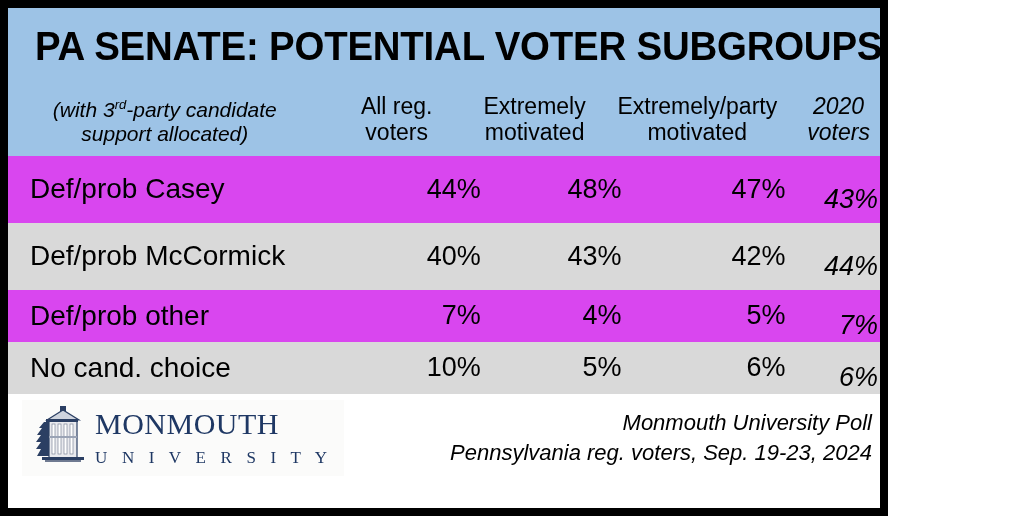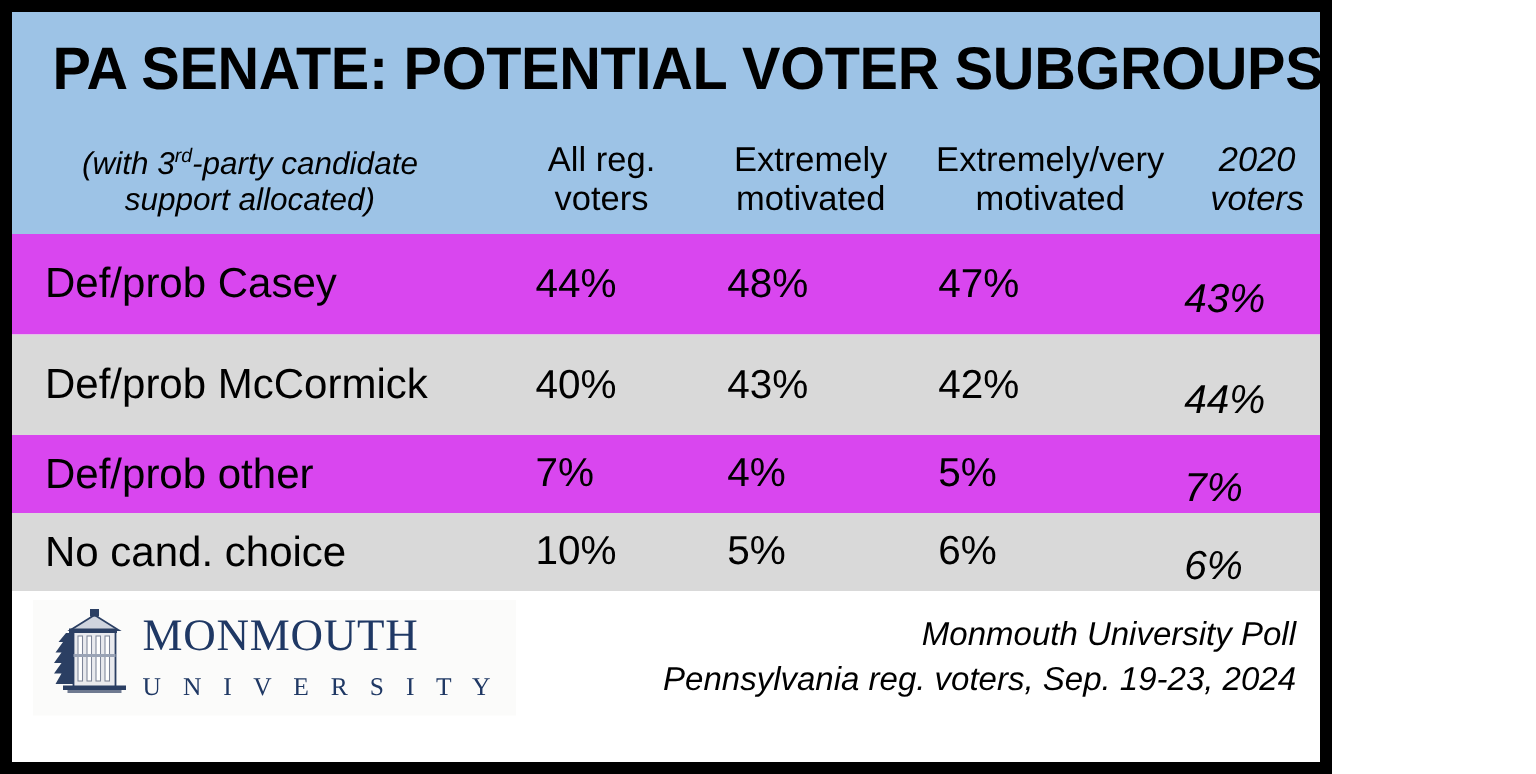--- a/index.html
+++ b/index.html
@@ -91,33 +91,33 @@
     color: #000000;
     line-height: 1;
   }
   .cell-label {
     width: 400px;
     text-align: left;
     padding-left: 22px;
     font-size: 28px;
   }
   .cell-val {
-    text-align: left;
+    text-align: right;
     padding: 0 2px;
   }
   .cell-val.col-d { font-style: italic; }
 
   
   .footer {
     display: flex;
     align-items: center;
     justify-content: space-between;
     height: 89px;
     background: #ffffff;
-    padding: 0 12px 0 14px;
+    padding: 0 4px 0 14px;
     box-sizing: border-box;
   }
   .logo-block {
     display: flex;
     align-items: center;
     background: #fbfbfa;
     padding: 6px 12px 6px 10px;
   }
   .logo-mark { flex: 0 0 auto; margin-right: 9px; }
   .logo-words {
@@ -166,21 +166,21 @@
         <div>All reg.</div>
         <div>voters</div>
       </div>
 
       <div class="hdr-cell hdr-col col-b">
         <div>Extremely</div>
         <div>motivated</div>
       </div>
 
       <div class="hdr-cell hdr-col col-c">
-        <div>Extremely/very</div>
+        <div>Extremely/party</div>
         <div>motivated</div>
       </div>
 
       <div class="hdr-cell hdr-col col-d">
         <div>2020</div>
         <div>voters</div>
       </div>
 
     </div>
   </div>

